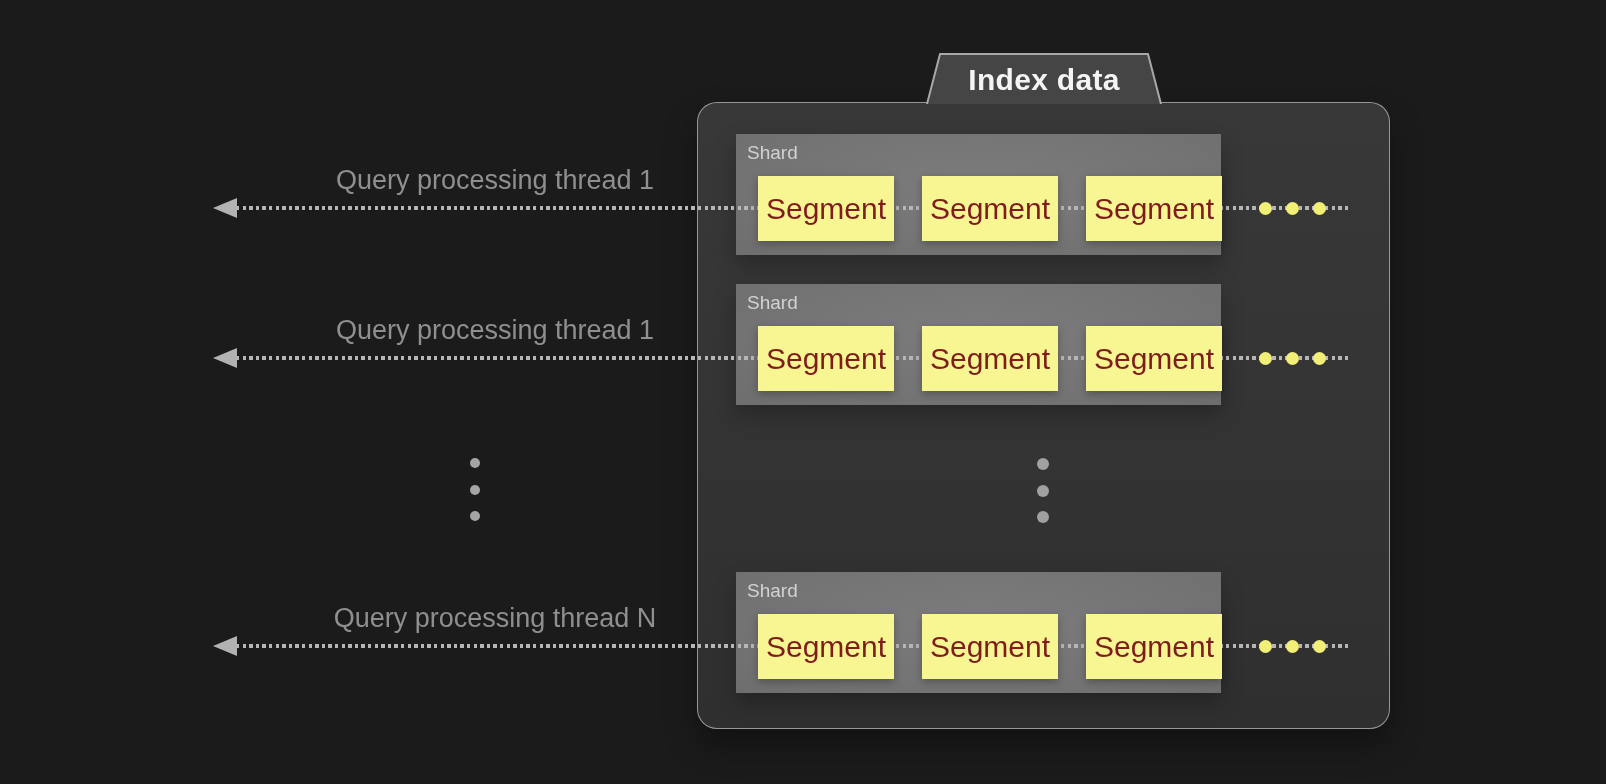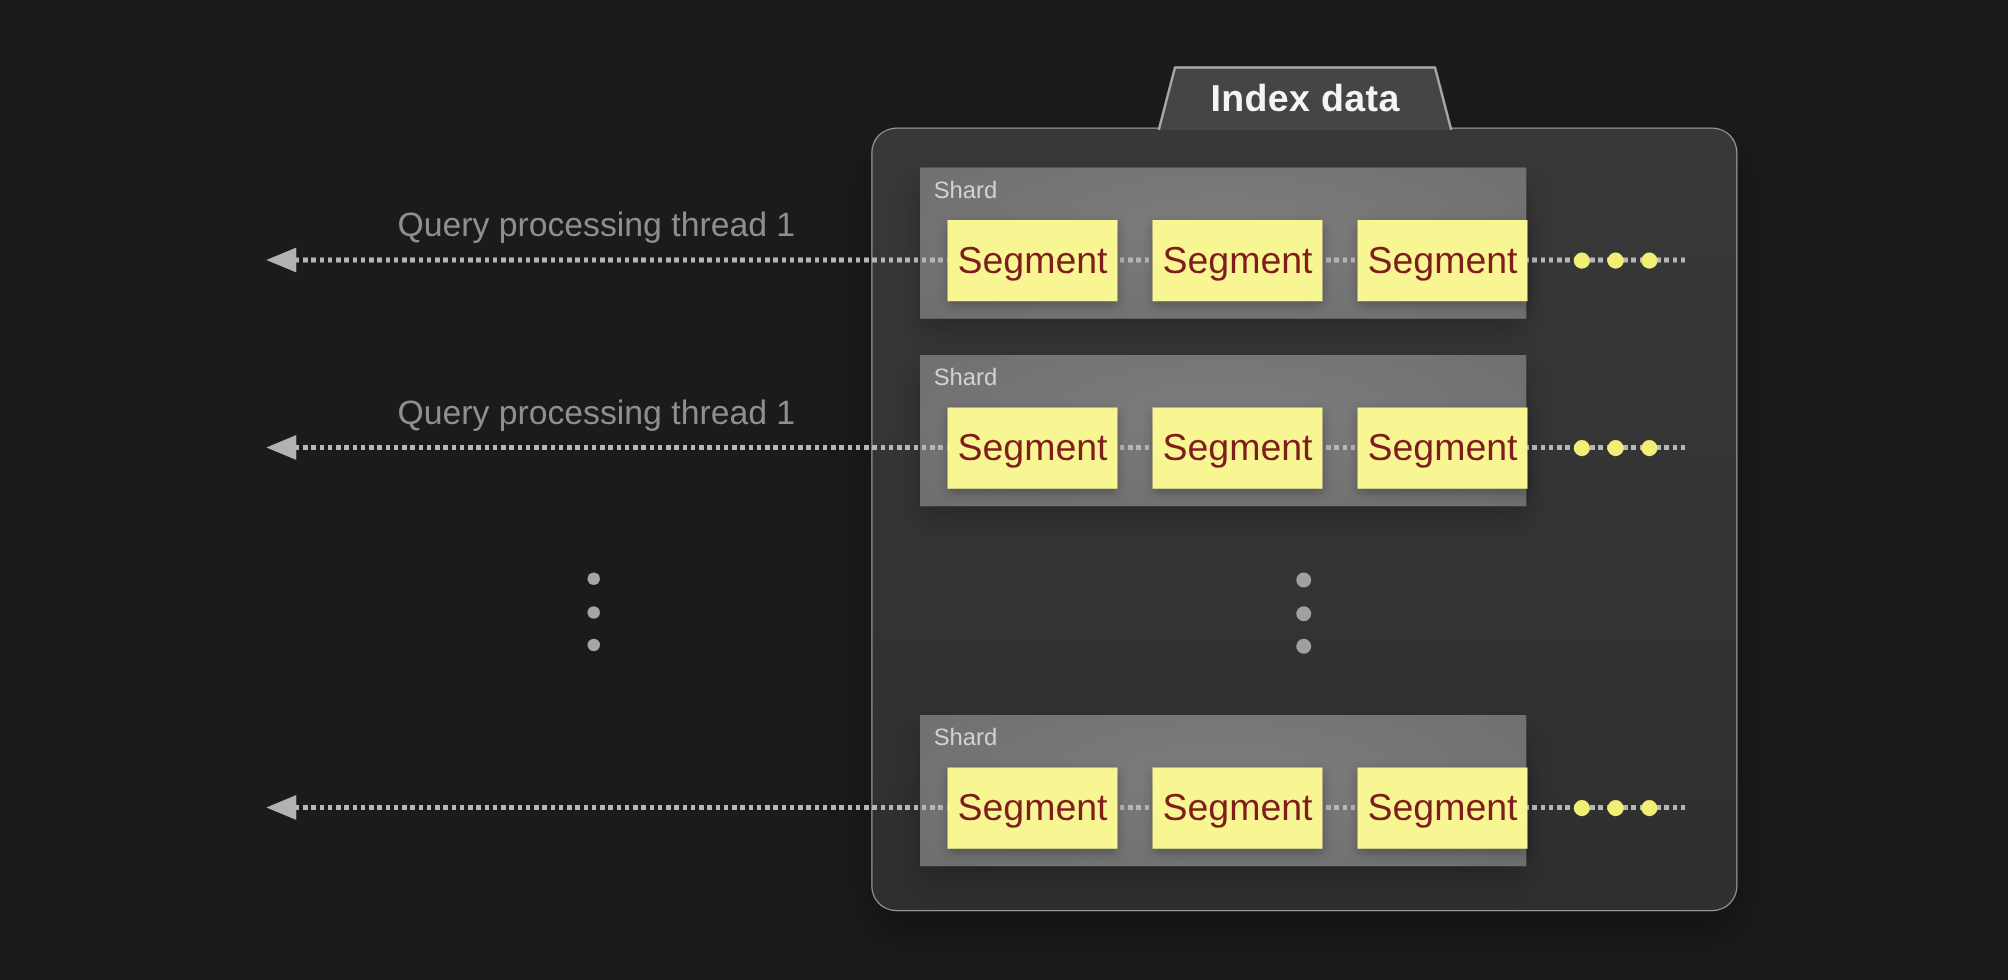--- a/index.html
+++ b/index.html
@@ -55,21 +55,21 @@
     position:absolute;left:213px;width:0;height:0;
     border-top:10px solid transparent;
     border-bottom:10px solid transparent;
     border-right:24px solid #b2b2b2;
     z-index:3;
   }
   .arrow-head.r0{top:198px}
   .arrow-head.r1{top:348px}
   .arrow-head.r2{top:636px}
   .thread-label{
-    position:absolute;left:177px;width:600px;text-align:center;
+    position:absolute;left:195px;width:600px;text-align:center;
     font-size:27px;color:#8f8f8f;line-height:30px;z-index:3;
   }
   .thread-label.r0{top:165px}
   .thread-label.r1{top:315px}
   .thread-label.r2{top:603px}
   
   .segment{
     position:absolute;width:136px;height:65px;
     background:#f8f692;color:#7f1d1d;
     display:flex;align-items:center;justify-content:center;
@@ -127,20 +127,21 @@
   <div class="thread-line r0"></div>
   <div class="thread-line r1"></div>
   <div class="thread-line r2"></div>
 
   <div class="arrow-head r0"></div>
   <div class="arrow-head r1"></div>
   <div class="arrow-head r2"></div>
 
   <div class="thread-label r0">Query processing thread 1</div>
   <div class="thread-label r1">Query processing thread 1</div>
+  <div class="thread-label r2">Query processing thread N</div>
 
   <div class="segment r0 c0">Segment</div>
   <div class="segment r0 c1">Segment</div>
   <div class="segment r0 c2">Segment</div>
 
   <div class="segment r1 c0">Segment</div>
   <div class="segment r1 c1">Segment</div>
   <div class="segment r1 c2">Segment</div>
 
   <div class="segment r2 c0">Segment</div>

